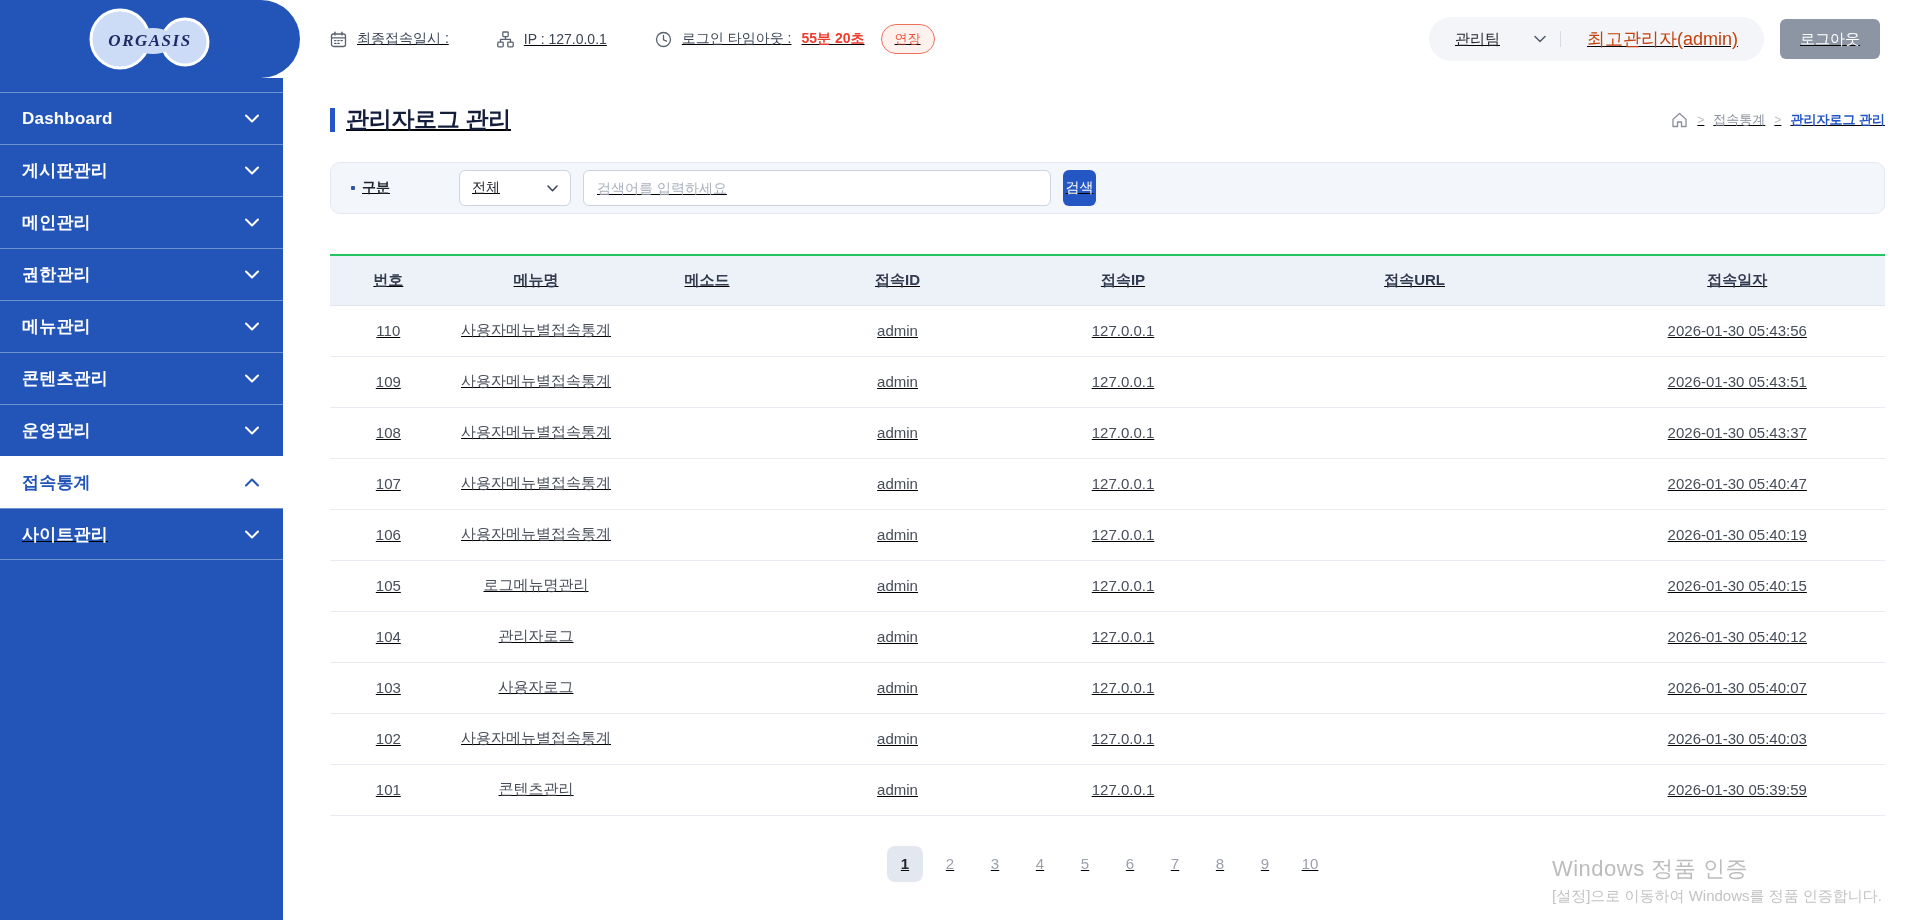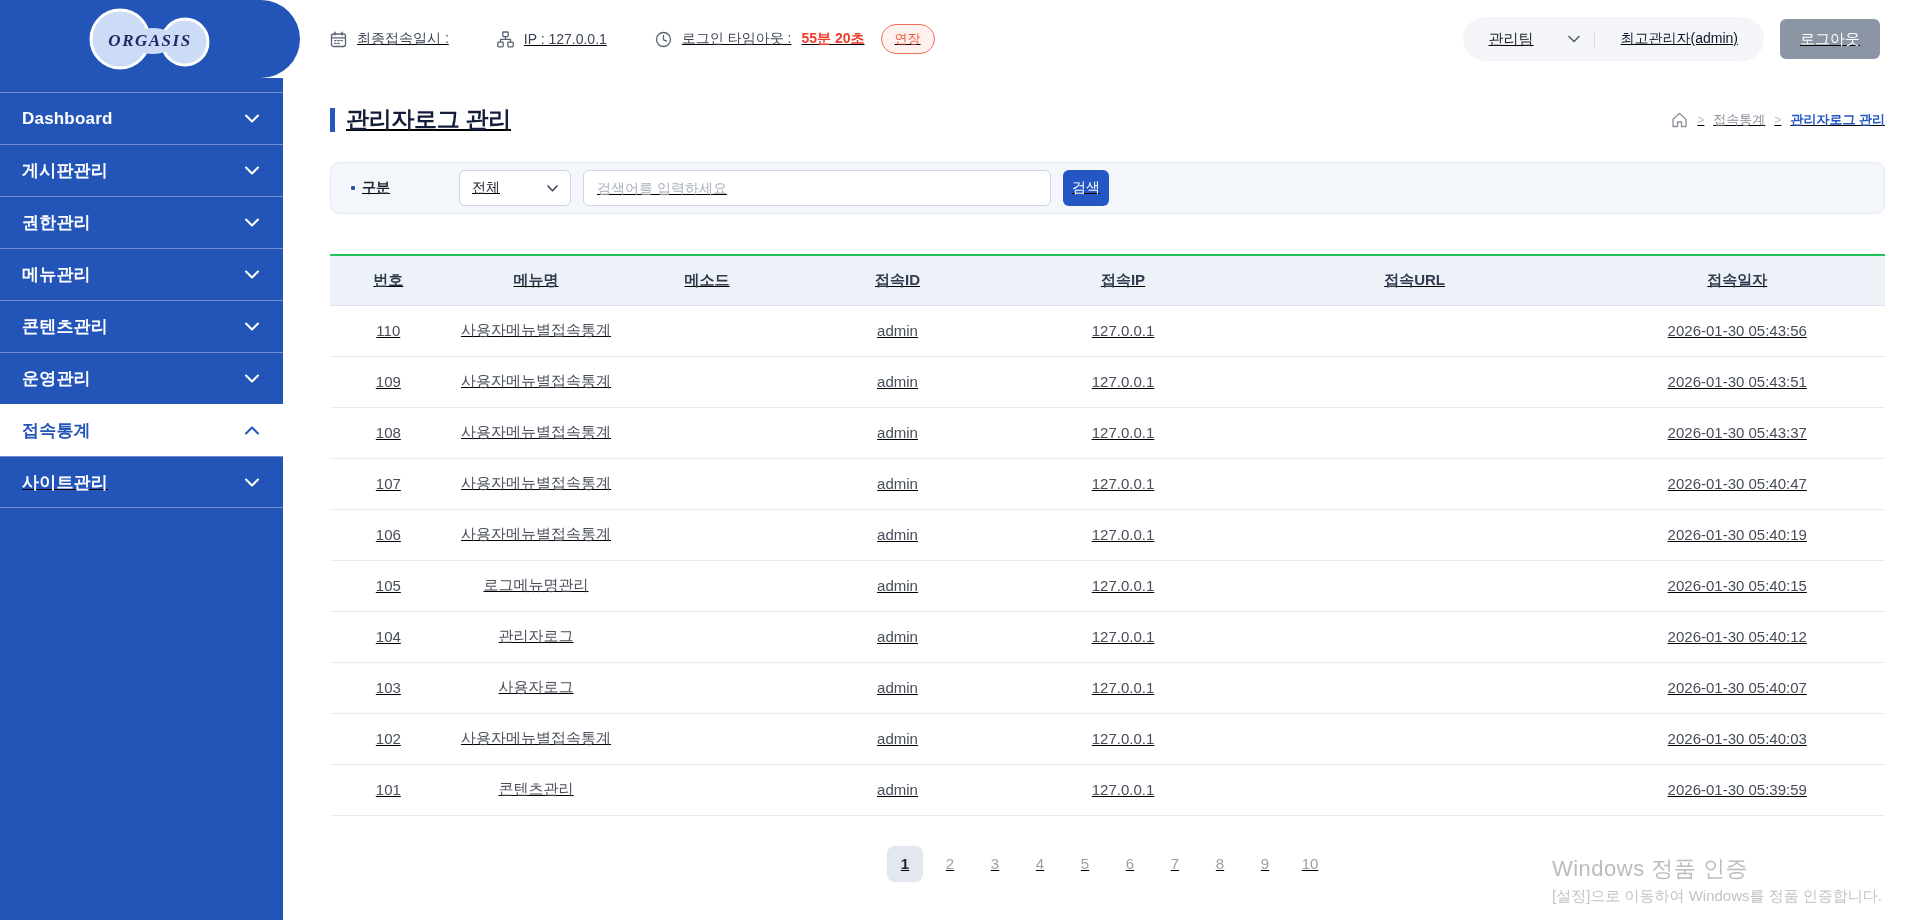--- a/index.html
+++ b/index.html
@@ -42,21 +42,21 @@
     font-family:inherit;
   }
   .tb-right { margin-left:auto; display:flex; align-items:center; gap:16px; }
   .user-pill {
     height:44px; background:#f4f5f8; border-radius:22px;
     display:flex; align-items:center; padding:0 26px; gap:14px;
   }
   .pill-select { display:flex; align-items:center; gap:34px; cursor:pointer; }
   .pill-select-label { font-size:15px; color:#20242c; }
   .pill-divider { width:1px; height:16px; background:#d6dae1; }
-  .pill-user { font-size:14px; color:#0f172a; padding-left:12px; }
+  .pill-user { font-size:18px; color:#c2410c; padding-left:12px; }
   .logout-btn {
     height:40px; padding:0 20px; background:#8b95a3; color:#ffffff;
     border:none; border-radius:6px; font-size:15px; cursor:pointer; font-family:inherit;
   }
 
   .title-row {
     margin:26px 25px 0 47px; display:flex; align-items:center; justify-content:space-between;
   }
   .page-title { display:flex; align-items:center; gap:11px; }
   .title-bar-accent { width:5px; height:24px; background:#2456c4; }
@@ -78,21 +78,21 @@
     display:flex; align-items:center; justify-content:space-between; padding:0 12px; cursor:pointer;
   }
   .filter-select-value { font-size:14px; color:#22262e; }
   .filter-input {
     width:468px; height:36px; margin-left:12px; background:#ffffff;
     border:1px solid #ccd4e0; border-radius:6px; padding:0 13px; font-size:14px;
     color:#22262e; font-family:inherit; outline:none;
   }
   .filter-input::placeholder { color:#a9b0bc; }
   .search-btn {
-    margin-left:12px; width:46px; height:36px; background:#2456c4; color:#ffffff;
+    margin-left:12px; width:33px; height:36px; background:#2456c4; color:#ffffff;
     border:none; border-radius:6px; font-size:14px; cursor:pointer; font-family:inherit;
   }
 
   .log-table {
     margin:40px 25px 0 47px; width:1555px;
     border-collapse:collapse; border-top:2px solid #22c55e; table-layout:fixed;
   }
   .log-table th {
     height:50px; background:#edf1f8; font-size:15px; font-weight:bold; color:#333c4e;
     border-bottom:1px solid #dfe5ee; text-align:center;
@@ -143,20 +143,26 @@
         </svg>
       </div>
 
       <div class="menu-item">
         <span class="mi-label">게시판관리</span>
         <svg class="chev icon-chev" width="14" height="9" viewBox="0 0 14 9" fill="none" stroke-width="2" stroke-linecap="round" stroke-linejoin="round">
           <polyline points="1,1.5 7,7.5 13,1.5"></polyline>
         </svg>
       </div>
 
+      <div class="menu-item">
+        <span class="mi-label">메인관리</span>
+        <svg class="chev icon-chev" width="14" height="9" viewBox="0 0 14 9" fill="none" stroke-width="2" stroke-linecap="round" stroke-linejoin="round">
+          <polyline points="1,1.5 7,7.5 13,1.5"></polyline>
+        </svg>
+      </div>
 
       <div class="menu-item">
         <span class="mi-label">권한관리</span>
         <svg class="chev icon-chev" width="14" height="9" viewBox="0 0 14 9" fill="none" stroke-width="2" stroke-linecap="round" stroke-linejoin="round">
           <polyline points="1,1.5 7,7.5 13,1.5"></polyline>
         </svg>
       </div>
 
       <div class="menu-item">
         <span class="mi-label">메뉴관리</span>

